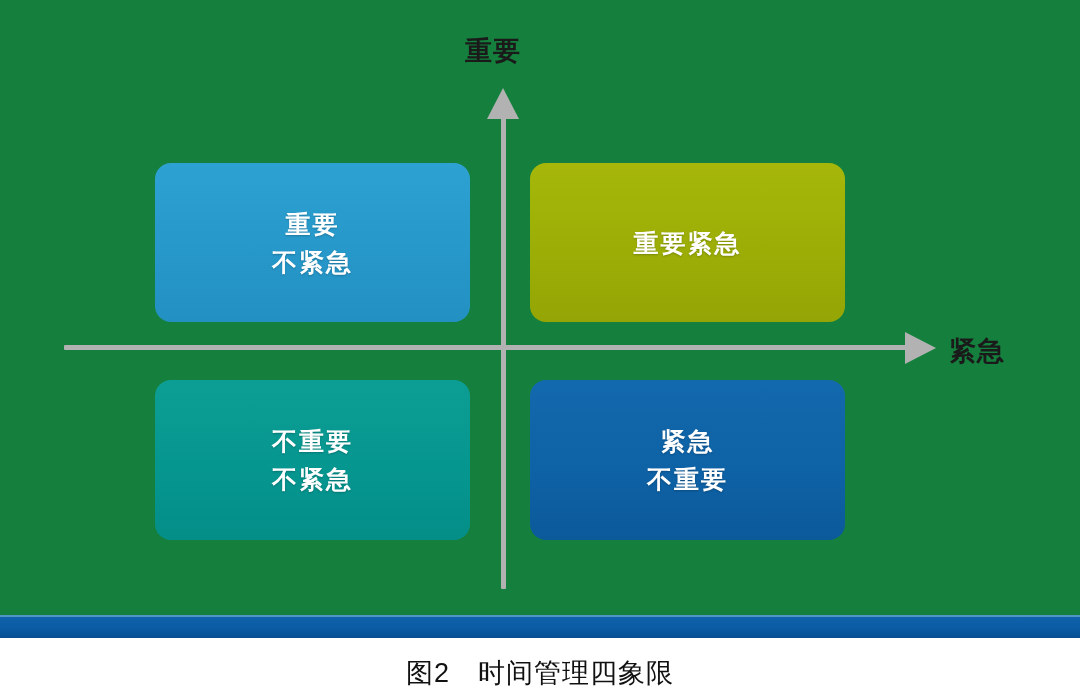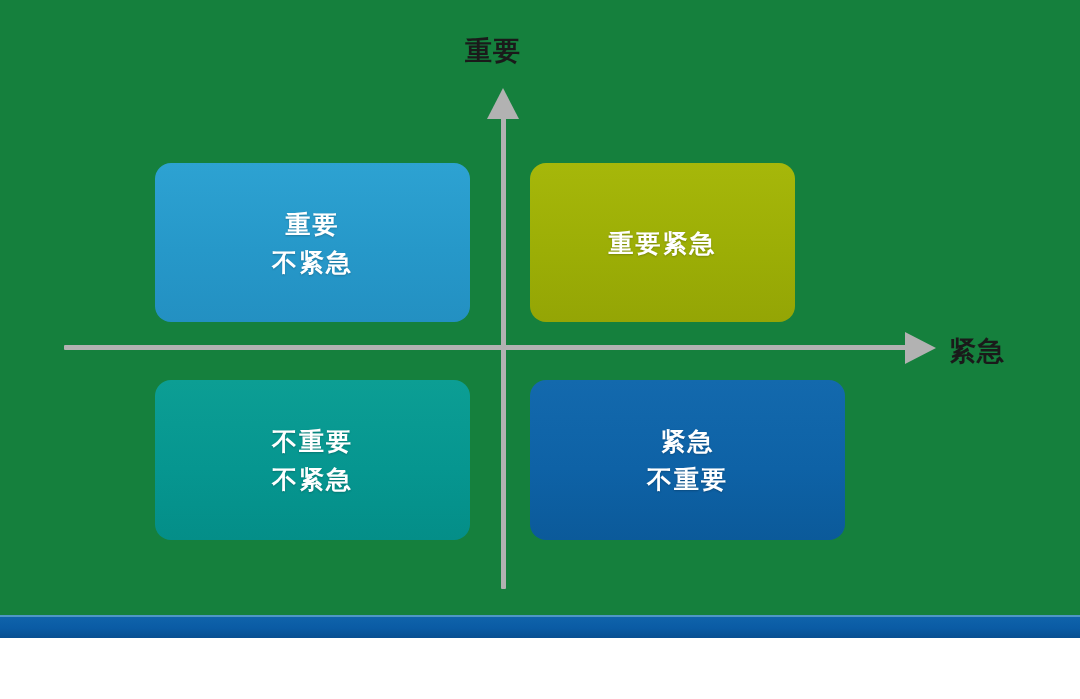--- a/index.html
+++ b/index.html
@@ -146,21 +146,21 @@
     top: 163px;
     width: 315px;
     height: 159px;
     background: linear-gradient(180deg, #2da2d2 0%, #2698c9 55%, #2390c2 100%);
   }
   .quad-tl::after { background: #1c6f95; }
 
   .quad-tr {
     left: 530px;
     top: 163px;
-    width: 265px;
+    width: 315px;
     height: 159px;
     background: linear-gradient(180deg, #a6b70a 0%, #9cae06 55%, #94a505 100%);
   }
   .quad-tr::after { background: #7a8804; }
 
   .quad-bl {
     left: 155px;
     top: 380px;
     width: 315px;
     height: 160px;
@@ -219,14 +219,15 @@
 
   <div class="quad quad-br">
     <span class="line">紧急</span>
     <span class="line">不重要</span>
   </div>
 
   <div class="bottom-white"></div>
   <div class="blue-bar-top-line"></div>
   <div class="blue-bar"></div>
 
+  <div class="caption">图2　时间管理四象限</div>
 
 </div>
 
 </body></html>

